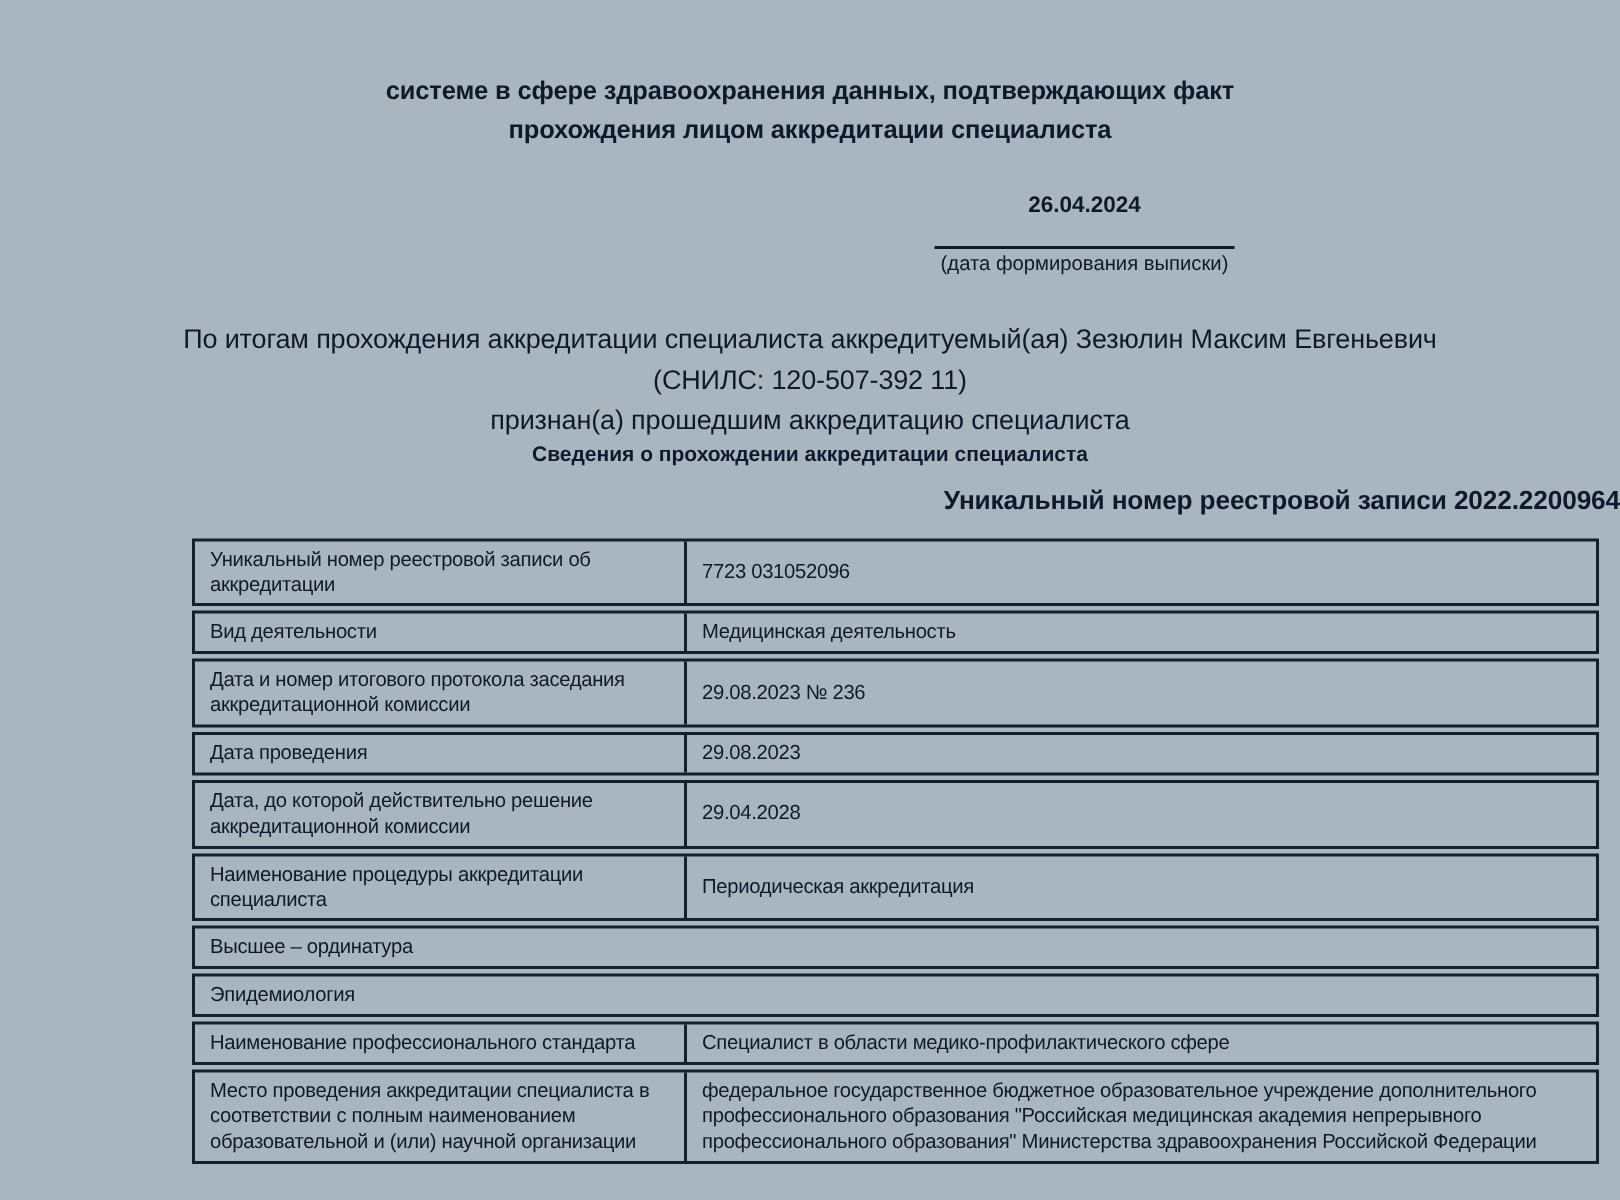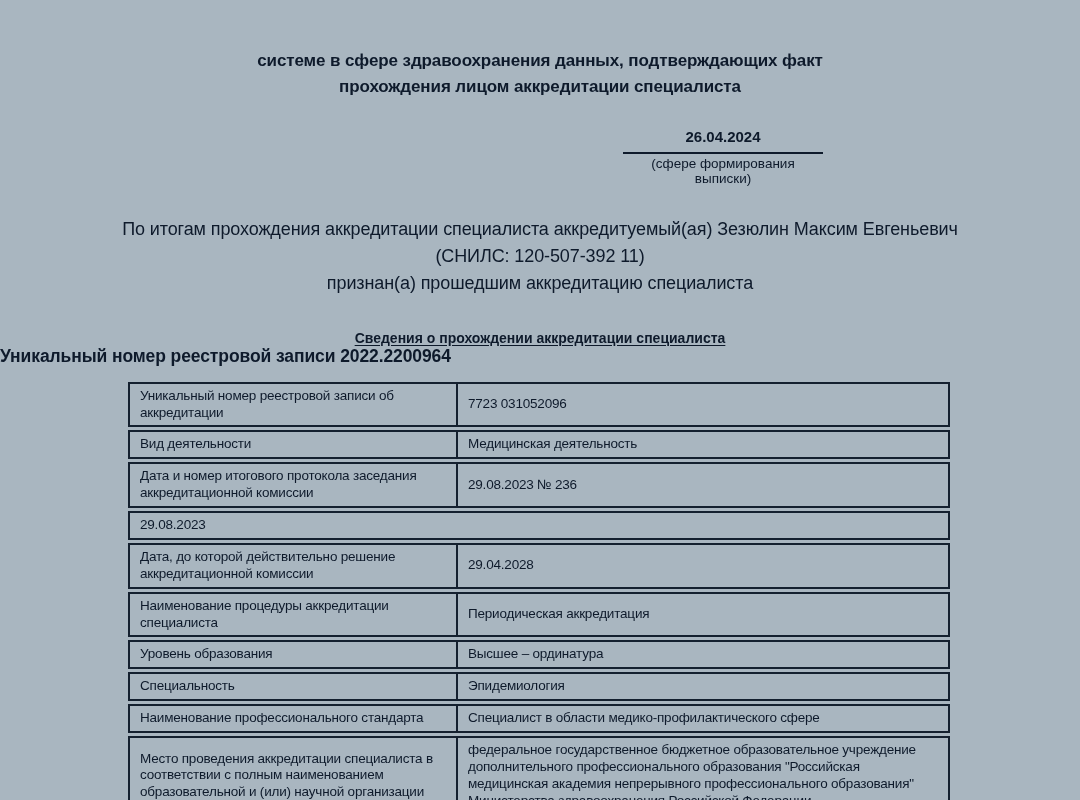--- a/index.html
+++ b/index.html
@@ -23,57 +23,56 @@
   .title .t-line { display: block; }
 
   .date-block {
     width: 200px;
     margin: 27px 257px 0 auto;
     text-align: center;
   }
   .date-value {
     font-weight: bold;
     font-size: 15px;
-    padding-bottom: 7px;
+    padding-bottom: 19px;
     border-bottom: 2px solid #0e1a2b;
   }
   .date-caption {
     margin-top: 2px;
     font-size: 13.5px;
   }
 
   .intro {
     margin: 30px auto 0;
     width: 880px;
     text-align: center;
     font-size: 18px;
     line-height: 1.5;
     letter-spacing: -0.1px;
   }
   .intro .i-line { display: block; }
 
   .section-heading {
-    margin-top: 33px;
     text-align: center;
     font-size: 14px;
     font-weight: bold;
-    text-decoration: underline;
     text-underline-offset: 2px;
   }
 
   .registry-subtitle {
-    text-align: left;
+    margin-top: 13px;
+    text-align: right;
     font-size: 17.5px;
     font-weight: bold;
     letter-spacing: -0.1px;
   }
 
   .acc-table {
     margin: 15px 0 0 128px;
-    width: 822px;
+    width: 938px;
   }
   .t-row {
     display: flex;
     border: 2px solid #14202f;
     margin-bottom: 3px;
     min-height: 27px;
     background: transparent;
   }
   .t-cell {
     display: flex;
@@ -95,21 +94,21 @@
 
 <div class="doc">
 
   <div class="title">
     <span class="t-line">системе в сфере здравоохранения данных, подтверждающих факт</span>
     <span class="t-line">прохождения лицом аккредитации специалиста</span>
   </div>
 
   <div class="date-block">
     <div class="date-value">26.04.2024</div>
-    <div class="date-caption">(сфере формирования выписки)</div>
+    <div class="date-caption">(дата формирования выписки)</div>
   </div>
 
   <div class="intro">
     <span class="i-line">По итогам прохождения аккредитации специалиста аккредитуемый(ая) Зезюлин Максим Евгеньевич (СНИЛС: 120-507-392 11)</span>
     <span class="i-line">признан(а) прошедшим аккредитацию специалиста</span>
   </div>
 
   <div class="section-heading">Сведения о прохождении аккредитации специалиста</div>
 
   <div class="registry-subtitle">Уникальный номер реестровой записи 2022.2200964</div>
@@ -124,40 +123,39 @@
       <div class="t-cell label">Вид деятельности</div>
       <div class="t-cell value">Медицинская деятельность</div>
     </div>
 
     <div class="t-row">
       <div class="t-cell label">Дата и номер итогового протокола заседания аккредитационной комиссии</div>
       <div class="t-cell value">29.08.2023 № 236</div>
     </div>
 
     <div class="t-row">
+      <div class="t-cell label">Дата проведения</div>
       <div class="t-cell value">29.08.2023</div>
     </div>
 
     <div class="t-row">
       <div class="t-cell label">Дата, до которой действительно решение аккредитационной комиссии</div>
       <div class="t-cell value">29.04.2028</div>
     </div>
 
     <div class="t-row">
       <div class="t-cell label">Наименование процедуры аккредитации специалиста</div>
       <div class="t-cell value">Периодическая аккредитация</div>
     </div>
 
     <div class="t-row">
-      <div class="t-cell label">Уровень образования</div>
       <div class="t-cell value">Высшее – ординатура</div>
     </div>
 
     <div class="t-row">
-      <div class="t-cell label">Специальность</div>
       <div class="t-cell value">Эпидемиология</div>
     </div>
 
     <div class="t-row">
       <div class="t-cell label">Наименование профессионального стандарта</div>
       <div class="t-cell value">Специалист в области медико-профилактического сфере</div>
     </div>
 
     <div class="t-row">
       <div class="t-cell label">Место проведения аккредитации специалиста в соответствии с полным наименованием образовательной и (или) научной организации</div>

